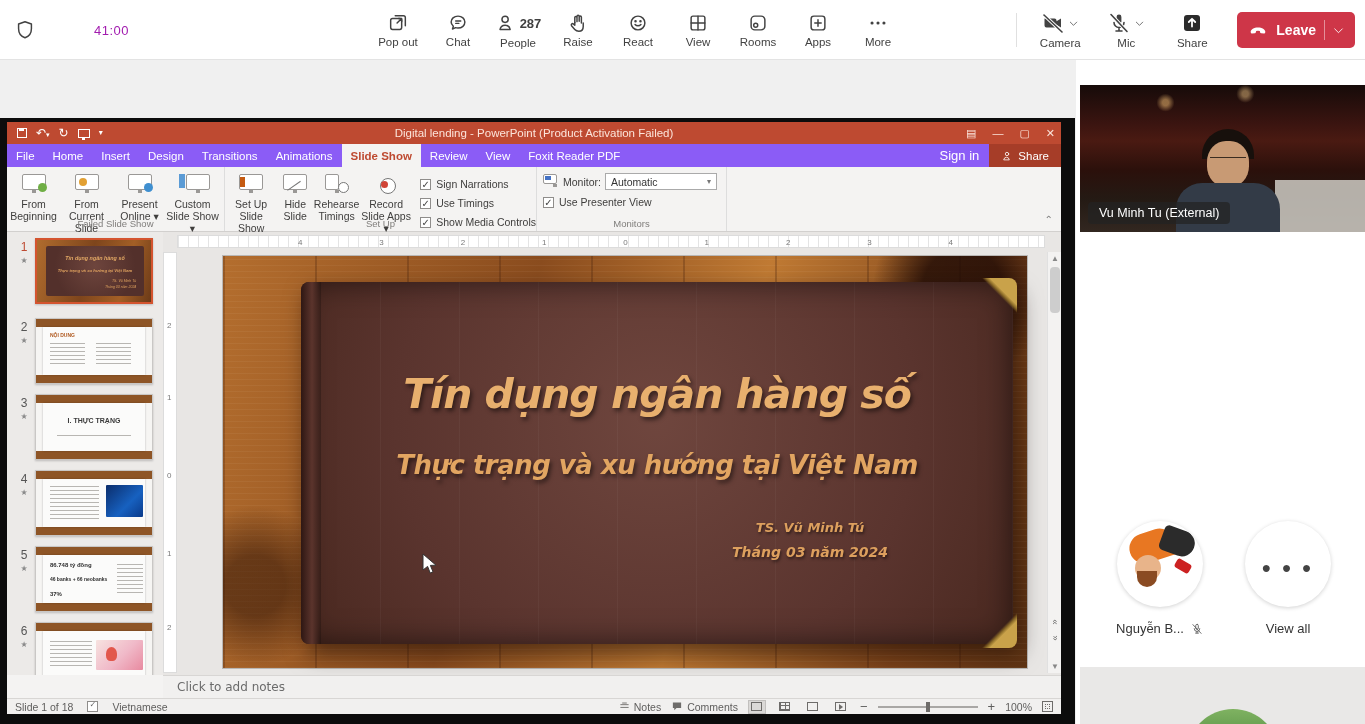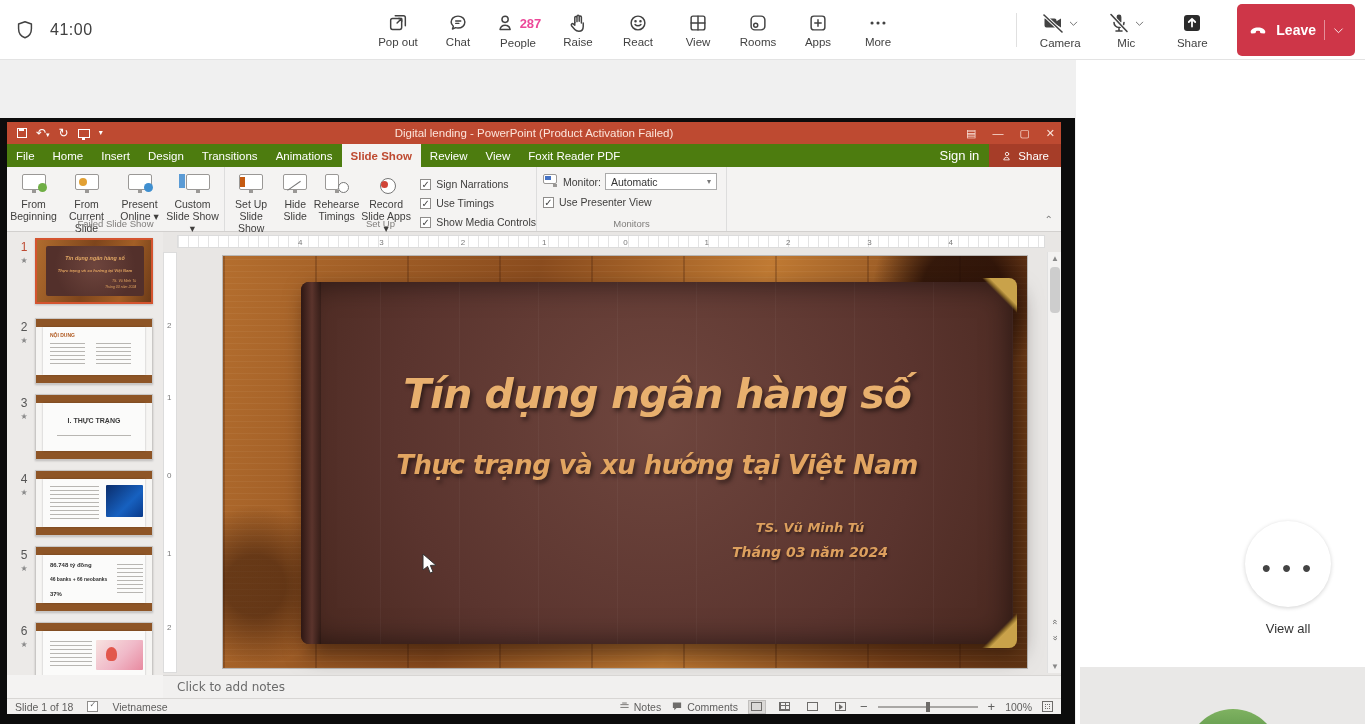--- a/index.html
+++ b/index.html
@@ -3,31 +3,31 @@
 <meta charset="utf-8">
 <style>
   * { box-sizing: border-box; margin: 0; padding: 0; }
   html,body { width:1365px; height:724px; }
   body { font-family:"Liberation Sans",sans-serif; background:#fff; overflow:hidden; }
   #app { position:relative; width:1365px; height:724px; background:#f0f0f0; overflow:hidden; }
 
   
   .tbar { position:absolute; left:0; top:0; width:1365px; height:60px; background:#fff; border-bottom:1px solid #e3e3e3; z-index:40; }
   .tbar-left { position:absolute; left:14px; top:0; height:60px; display:flex; align-items:center; gap:14px; }
-  .timer { font-size:16px; color:#404040; letter-spacing:.5px; }
+  .timer { font-size:13px; color:#a21caf; letter-spacing:.5px;margin-left:44px; }
   .tcenter { position:absolute; left:368px; top:0; height:60px; display:flex; align-items:center; }
   .tbtn { width:60px; height:56px; display:flex; flex-direction:column; align-items:center; justify-content:center; gap:2px; cursor:pointer; }
   .tbtn svg { display:block; }
   .tlabel { font-size:11.5px; color:#424242; white-space:nowrap; }
   .iconrow { display:flex; align-items:center; gap:3px; height:24px; }
-  .pcount { font-size:13px; font-weight:bold; color:#ec4899; }
+  .pcount { font-size:13px; font-weight:bold; color:#404040; }
   .tdivider { width:1px; height:34px; background:#e0e0e0; margin:0 10px; }
   .tright { position:absolute; right:10px; top:0; height:60px; display:flex; align-items:center; }
   .devbtn { width:66px; height:56px; display:flex; flex-direction:column; align-items:center; justify-content:center; gap:2px; cursor:pointer; }
-  .leave { height:52px; margin-left:12px; background:#CE3648; border-radius:5px; display:flex; align-items:center; padding:0 10px; cursor:pointer; }
+  .leave { height:36px; margin-left:12px; background:#CE3648; border-radius:5px; display:flex; align-items:center; padding:0 10px; cursor:pointer; }
   .leave-txt { color:#fff; font-size:14px; font-weight:bold; margin:0 8px 0 7px; }
   .leave-sep { width:1px; height:20px; background:rgba(255,255,255,.45); margin-right:7px; }
 
   
   .stage-bg { position:absolute; left:0; top:60px; width:1076px; height:664px; background:#f0f0f0; }
   .share { position:absolute; left:0; top:118px; width:1075px; height:606px; background:#0c0c0c; }
   .ppt { position:absolute; left:7px; top:4px; width:1054px; height:592px; background:#f4f3f2; overflow:hidden; }
 
   
   .ppt-titlebar { position:absolute; left:0; top:0; width:100%; height:22px; background:#BE4A31; display:flex; align-items:center; }
@@ -35,21 +35,21 @@
   .qat .g { font-size:12px; line-height:1; cursor:pointer; }
   .qat-save { width:10px; height:10px; border:1.5px solid #fff; position:relative; cursor:pointer; }
   .qat-save:after { content:""; position:absolute; left:1px; top:-1px; width:5px; height:3px; background:#fff; }
   .qat-mon { width:12px; height:9px; border:1.5px solid #fff; position:relative; cursor:pointer; }
   .qat-mon:after { content:""; position:absolute; left:3px; bottom:-3px; width:3px; height:2px; background:#fff; }
   .ppt-title { position:absolute; left:0; right:0; top:0; height:22px; display:flex; align-items:center; justify-content:center; color:#fce4da; font-size:11.5px; pointer-events:none; }
   .winctl { position:absolute; right:6px; top:0; height:22px; display:flex; align-items:center; gap:16px; color:#fbe3da; font-size:11px; }
   .winctl span { cursor:pointer; }
 
   
-  .ppt-menubar { position:absolute; left:0; top:22px; width:100%; height:23px; background:#4d7c0f; display:flex; align-items:stretch; }
+  .ppt-menubar { position:absolute; left:0; top:22px; width:100%; height:23px; background:#8b5cf6; display:flex; align-items:stretch; }
   .mtab { padding:0 9px; display:flex; align-items:center; color:#fff; font-size:11.5px; cursor:pointer; white-space:nowrap; }
   .mtab.active { background:#f4f3f2; color:#BE4A31; font-weight:bold; }
   .tellme { display:flex; align-items:center; gap:5px; color:#fff; font-size:11.5px; padding:0 8px; cursor:pointer; white-space:nowrap; }
   .menu-right { margin-left:auto; display:flex; align-items:stretch; }
   .signin { display:flex; align-items:center; color:#fff; font-size:13px; padding:0 10px; cursor:pointer; }
   .mshare { display:flex; align-items:center; gap:5px; background:#a63d28; color:#fff; font-size:11.5px; padding:0 12px; cursor:pointer; }
 
   
   .ribbon { position:absolute; left:0; top:45px; width:100%; height:65px; background:#f4f3f2; border-bottom:1px solid #d2d0ce; display:flex; }
   .rgroup { position:relative; height:100%; border-right:1px solid #ddd; padding-top:3px; }
@@ -672,23 +672,48 @@
 
     </div>
   </div>
 
   <svg class="cursor" width="16" height="22" viewBox="0 0 16 22">
     <path d="M1 1 L1 17 L5.6 13.4 L8.2 20 L11 18.8 L8.4 12.4 L14 12.2 Z" fill="#fff" stroke="#333" stroke-width="1"></path>
   </svg>
 
   <div class="panel">
 
+    <div class="vtile vt1">
+      <div class="wboard"></div>
+      <div class="p1hair"></div>
+      <div class="p1face"></div>
+      <div class="p1glass"></div>
+      <div class="p1body"></div>
+      <span class="namechip">Vu Minh Tu (External)</span>
+    </div>
 
 
     <div class="avasec">
+      <div class="ava-wrap a1">
+        <div class="avacircle">
+          <div class="c1"></div>
+            <div class="c2"></div>
+            <div class="c3"></div>
+            <div class="c4"></div>
+            <div class="c5"></div>
+        </div>
+        <div class="avaname">
+          <span>Nguyễn B...</span>
+          <svg class="oi" width="14" height="14" viewBox="0 0 24 24" style="stroke:#616161">
+              <rect x="9.8" y="4" width="4.4" height="8.6" rx="2.2"></rect>
+              <path d="M7.2 11.4a4.8 4.8 0 0 0 9.6 0M12 16.2V19M9.5 19h5"></path>
+              <path d="M5 4.5l14 15"></path>
+            </svg>
+        </div>
+      </div>
       <div class="ava-wrap a2">
         <div class="avacircle">
           <span class="dots3">●&nbsp;●&nbsp;●</span>
         </div>
         <div class="avaname">
             <span>View all</span>
           </div>
       </div>
     </div>
 

